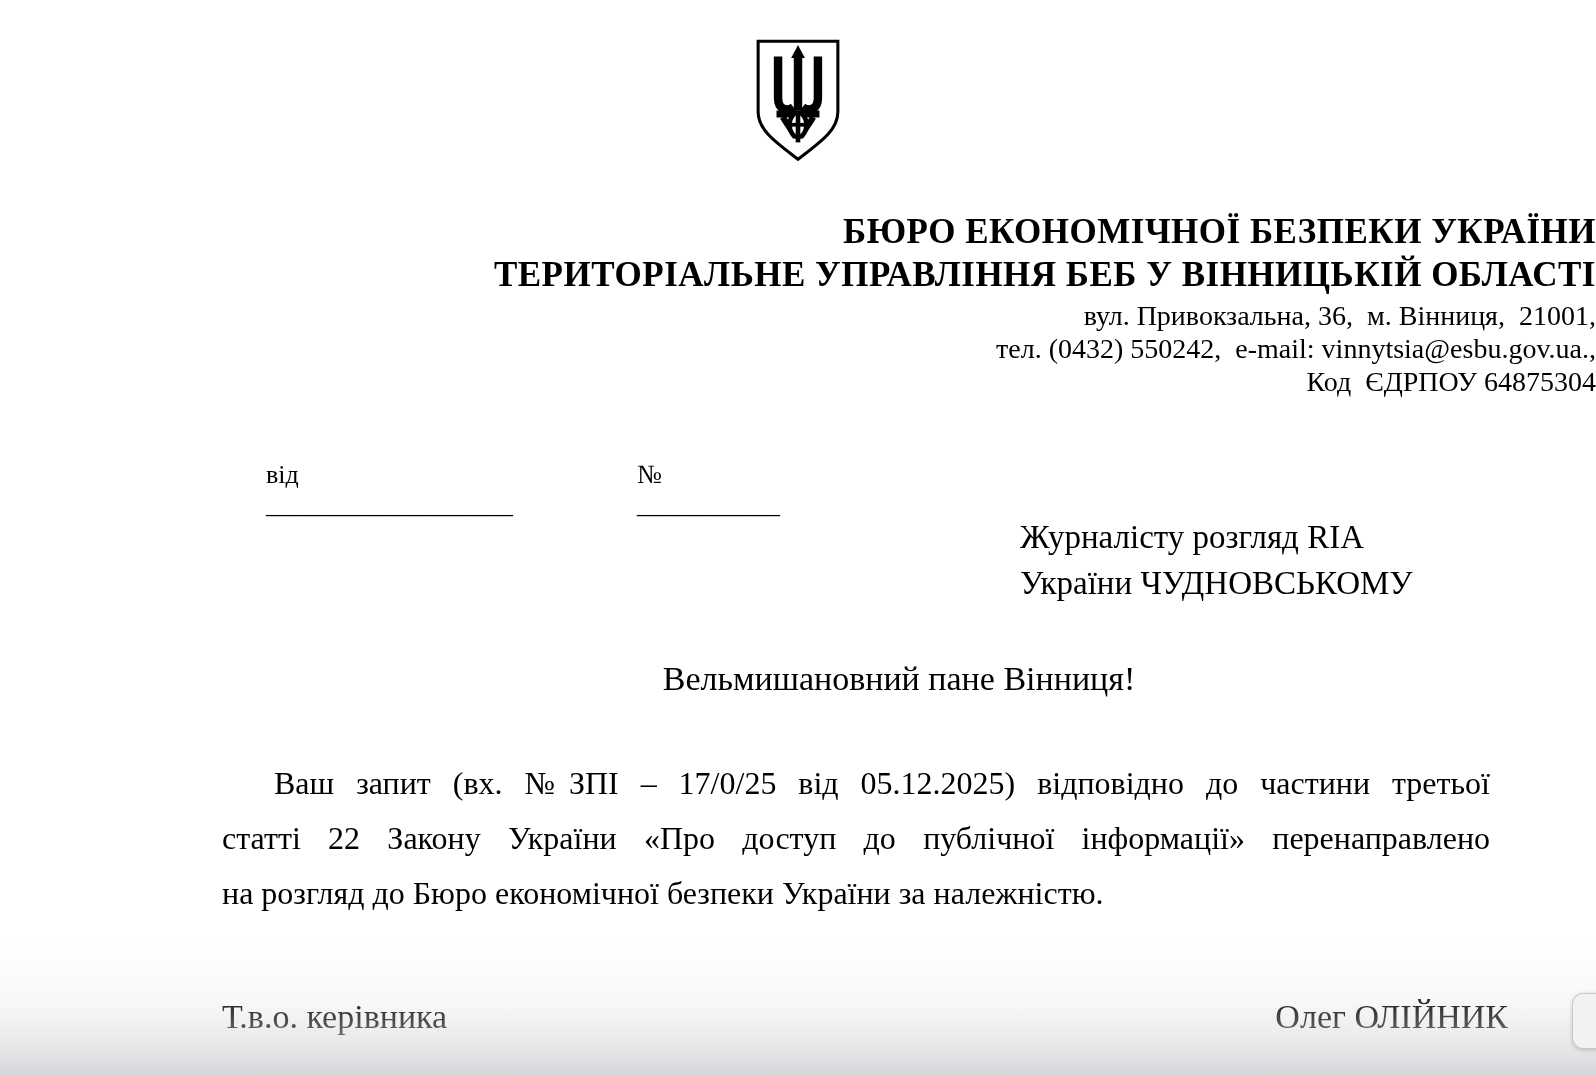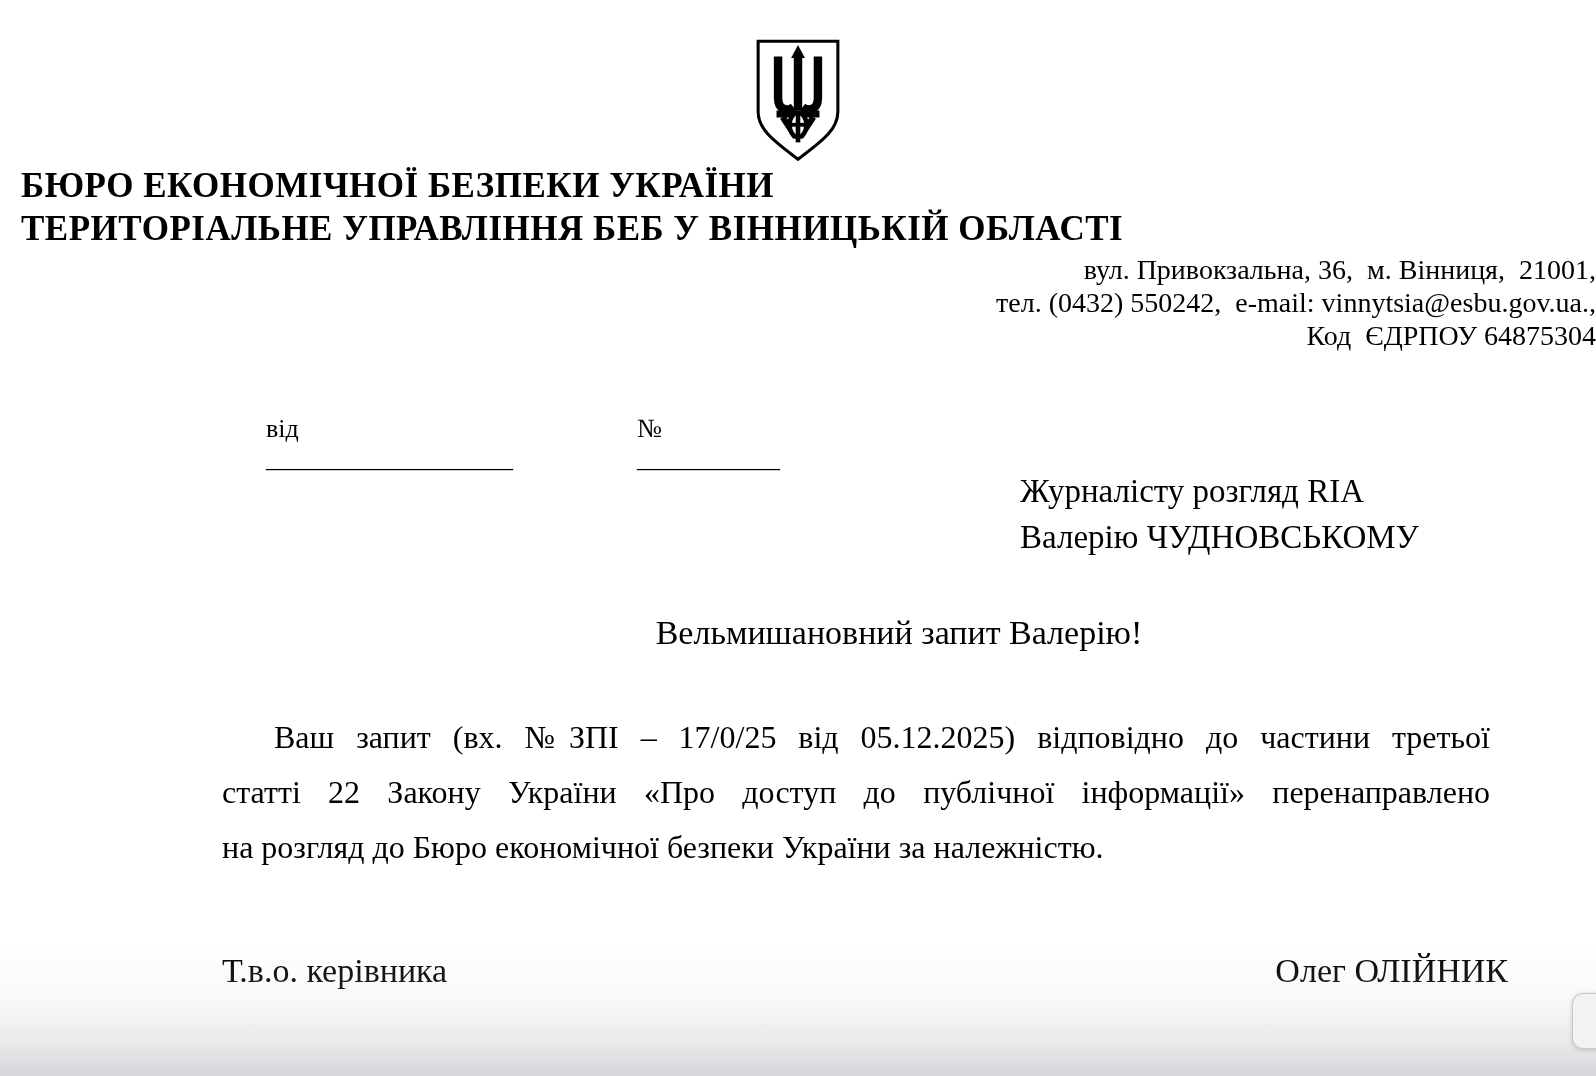--- a/index.html
+++ b/index.html
@@ -8,21 +8,21 @@
     position: relative; overflow: hidden;
     background: #ffffff;
     font-family: "Liberation Serif", "DejaVu Serif", serif;
     color: #000000;
   }
   .document { position: absolute; inset: 0; z-index: 1; }
 
   .emblem { display: block; margin: 38px auto 0; width: 92px; height: 126px; }
 
   .org-block {
-    text-align: left;
+    margin-top: 46px; text-align: right;
     font-weight: 700; font-size: 35px; line-height: 43px;
     letter-spacing: 0.5px;
     padding-left: 21px;
   }
   .contact-block {
     margin-top: 3px; text-align: right;
     font-size: 28px; line-height: 33px;
   }
   .pre { white-space: pre; }
 
@@ -107,24 +107,24 @@
       <span>___________________</span>
     </span>
     <span class="ref-group ref-group-number">
       <span class="ref-label">№</span>
       <span>___________</span>
     </span>
   </div>
 
   <div class="recipient">
     <div>Журналісту розгляд RIA</div>
-    <div>Валерію ЧУДНОВСЬКОМУ</div>
+    <div>України ЧУДНОВСЬКОМУ</div>
   </div>
 
-  <div class="salutation">Вельмишановний запит Валерію!</div>
+  <div class="salutation">Вельмишановний пане Вінниця!</div>
 
   <div class="body-par">
     <div class="body-line justified first">Ваш запит (вх. №ЗПІ – 17/0/25 від 05.12.2025) відповідно до частини третьої</div>
     <div class="body-line justified">статті 22 Закону України «Про доступ до публічної інформації» перенаправлено</div>
     <div class="body-line">на розгляд до Бюро економічної безпеки України за належністю.</div>
   </div>
 
   <div class="signature-row">
     <span>Т.в.о. керівника</span>
     <span>Олег ОЛІЙНИК</span>

